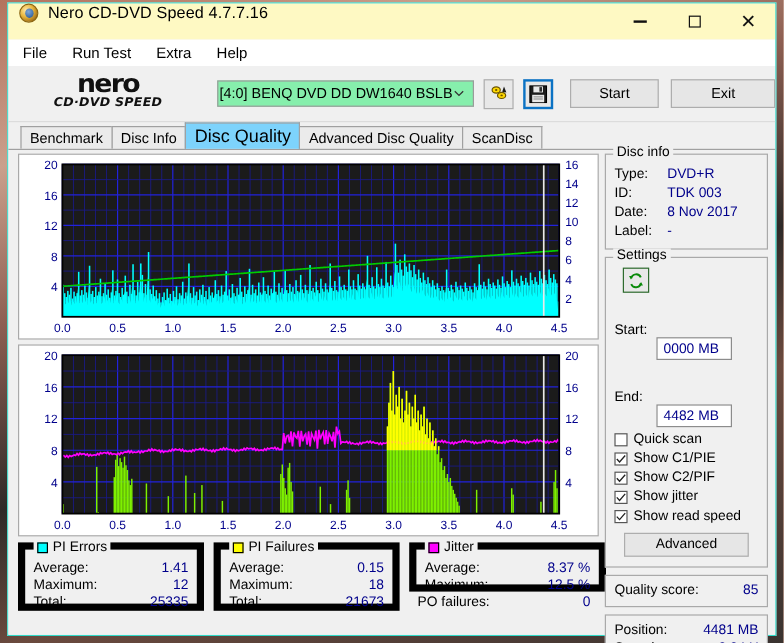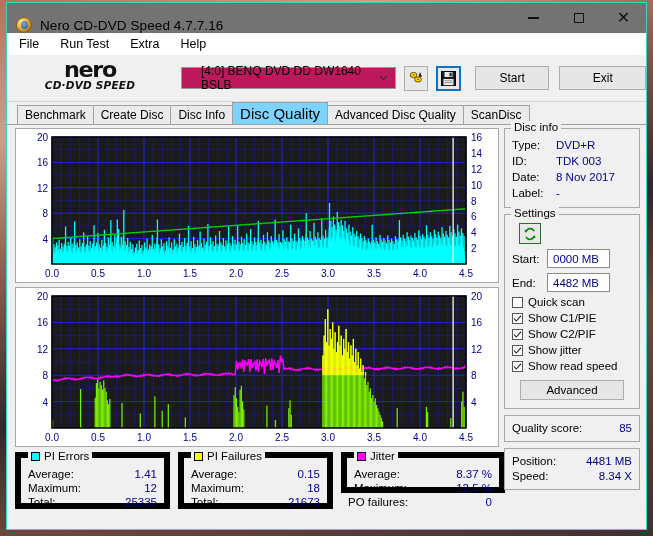--- a/index.html
+++ b/index.html
@@ -17,21 +17,21 @@
   }
   #window{
     position:absolute;left:6px;top:2px;width:641px;height:528px;
     background:#f0f0f0;
     border:1px solid #2fd9c8;
     box-sizing:border-box;
     display:flex;flex-direction:column;
   }
   
   #titlebar{
-    height:30px;background:#737373;display:flex;align-items:flex-end;
+    height:30px;background:#fef9c3;display:flex;align-items:flex-start;
     flex:0 0 auto;
   }
   #titlebar .app-icon{
     width:16px;height:16px;margin-left:9px;margin-right:8px;border-radius:50%;
     background:radial-gradient(circle at 35% 32%,#ffe9a8 0%,#e8b63c 42%,#a8761a 75%,#6d4a0c 100%);
     border:1px solid #8a6410;box-sizing:border-box;position:relative;
   }
   #titlebar .app-icon::after{
     content:"";position:absolute;left:4px;top:3px;width:7px;height:8px;border-radius:50%;
     background:radial-gradient(circle at 40% 35%,#7ea7d8,#1c4f8f);
@@ -61,23 +61,23 @@
     font-family:"DejaVu Sans",sans-serif;font-weight:bold;font-size:21px;
     letter-spacing:-1.3px;color:#111;line-height:20px;text-align:center;
     transform:scaleX(1.06);
   }
   #logo .sub{
     font-family:"DejaVu Sans",sans-serif;font-weight:bold;font-style:italic;
     font-size:10px;letter-spacing:.2px;color:#111;text-align:center;line-height:11px;
     transform:scaleX(1.05);
   }
   #drive-select{
-    margin-left:32px;width:218px;height:22px;background:#be185d;
+    margin-left:32px;width:218px;height:22px;background:#86efac;
     border:1px solid #9b9b9b;box-sizing:border-box;display:flex;align-items:center;
-    font-size:12px;color:#000;padding-left:19px;position:relative;
+    font-size:12px;color:#000;padding-left:1px;position:relative;
   }
   #drive-select .chev{
     position:absolute;right:7px;top:5px;width:9px;height:9px;
   }
   .tbtn{
     width:25px;height:25px;margin-left:8px;border:1px solid #adadad;background:#e8e8e8;
     box-sizing:border-box;display:flex;align-items:center;justify-content:center;
   }
   .tbtn.sel{border:2px solid #0b72c4;}
   .btn{
@@ -131,21 +131,21 @@
   }
   .selectbox .chev{position:absolute;right:6px;top:5px;width:9px;height:9px;}
   .refreshbtn{
     width:22px;height:21px;border:1px solid #2e6b2e;background:#e8e8e8;box-sizing:border-box;
     display:flex;align-items:center;justify-content:center;margin-left:7px;
   }
   .fieldrow{display:flex;align-items:center;margin-top:5px;}
   .fieldrow .lbl{font-size:11.5px;width:35px;color:#000;}
   .fieldbox{
     width:63px;height:19px;border:1px solid #8c8c8c;background:#fff;box-sizing:border-box;
-    display:flex;align-items:center;padding-left:5px;font-size:11.5px;color:#00008b;
+    display:flex;align-items:center;padding-left:5px;font-size:11.5px;color:#00008b;margin-top:32px;
   }
   .cbrow{display:flex;align-items:center;gap:5px;margin-top:4px;font-size:11.5px;color:#000;}
   .cb{width:11px;height:11px;border:1px solid #555;background:#fff;box-sizing:border-box;
       display:flex;align-items:center;justify-content:center;}
   .cb.dis{border-color:#b5b5b5;background:#f4f4f4;}
   .cbrow.dis{color:#9a9a9a;}
   .advbtn{
     width:104px;height:20px;margin:8px auto 0 auto;border:1px solid #adadad;background:#e6e6e6;
     box-sizing:border-box;display:flex;align-items:center;justify-content:center;font-size:11.5px;color:#000;
   }
@@ -218,21 +218,20 @@
         <rect x="3.6" y="11" width="7.8" height="1" fill="#9a9a9a"></rect>
       </svg>
     </div>
 
     <div class="btn" id="start-btn">Start</div>
     <div class="btn" id="exit-btn">Exit</div>
   </div>
 
   <div id="tabstrip">
     <div class="tab">Benchmark</div>
-    <div class="tab">Create Disc</div>
     <div class="tab">Disc Info</div>
     <div class="tab active">Disc Quality</div>
     <div class="tab">Advanced Disc Quality</div>
     <div class="tab">ScanDisc</div>
   </div>
 
   <div id="content">
 
     <div id="charts">
       <div class="chartbox" id="chart-top" style="width:484px;height:155px;">

